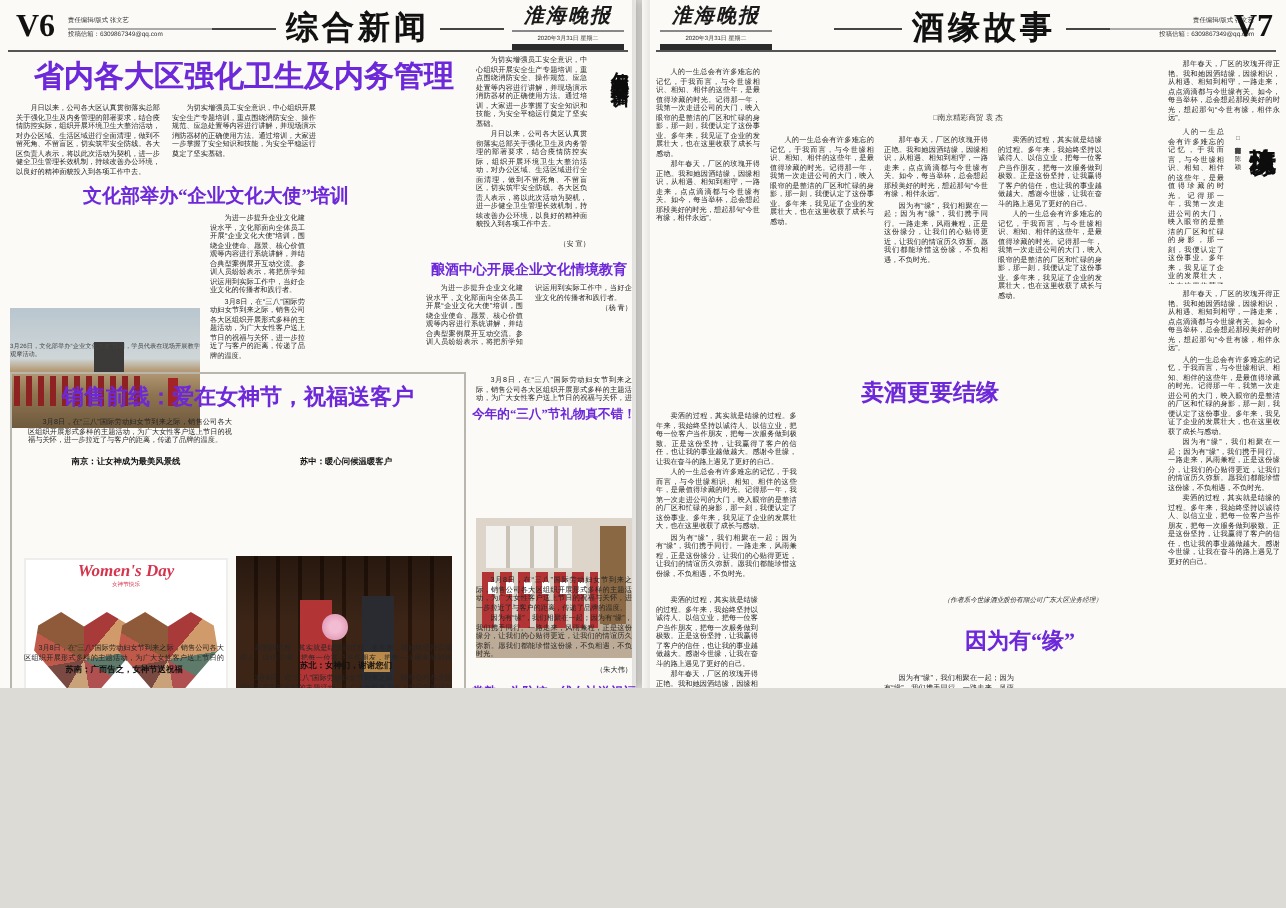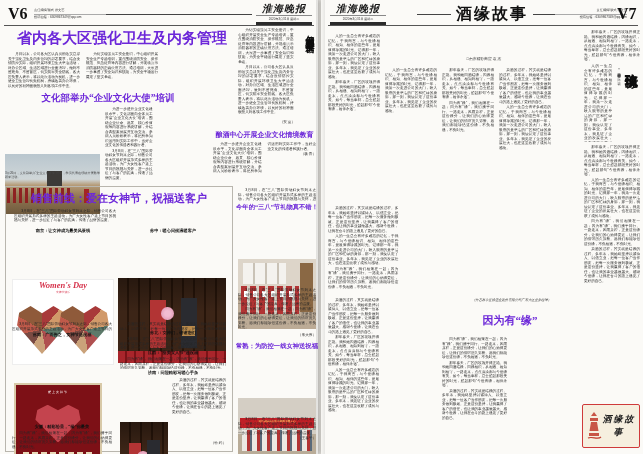--- a/index.html
+++ b/index.html
@@ -1,16 +1,16 @@
 <!DOCTYPE html>
 <html><head>
 <meta charset="utf-8">
 <style>
   html,body{margin:0;padding:0;background:#dddbd6;}
-  #canvas{position:relative;width:643px;height:454px;background:#e9e7e2;overflow:hidden;
+  #canvas{position:relative;width:643px;height:344px;background:#e9e7e2;overflow:hidden;
           font-family:"Liberation Sans","DejaVu Sans",sans-serif;}
   .abs{position:absolute;}
   .page{position:absolute;top:0;bottom:0;background:#fbfaf7;box-shadow:0 0 4px rgba(0,0,0,.25);}
   #page-left{left:0;width:318px;}
   #page-right{left:321px;width:322px;}
   .fold{position:absolute;left:316px;top:0;bottom:0;width:9px;
         background:linear-gradient(90deg,rgba(0,0,0,.10),rgba(0,0,0,.02) 60%,rgba(0,0,0,.08));}
   
   .pageno{font-family:"Liberation Serif","DejaVu Serif",serif;font-weight:bold;font-size:16px;color:#111;}
   .edinfo{font-size:3.2px;line-height:4.6px;color:#333;}
@@ -93,20 +93,21 @@
 <div id="canvas">
 
   <div id="page-left" class="page">
     <div class="abs pageno" style="left:8px;top:5px;">V6</div>
     <div class="abs edinfo" style="left:34px;top:8px;width:72px;">
       <span class="l1">责任编辑/版式 张文艺</span>
       <span>投稿信箱：6309867349@qq.com</span>
     </div>
     <div class="abs secwrap" style="left:106px;top:4px;width:146px;height:20px;">
       <div class="secline"></div>
+      <div class="sectitle">综合新闻</div>
       <div class="secline"></div>
     </div>
     <div class="abs masthead" style="left:256px;top:3px;width:56px;">
       <div class="mast-name">淮海晚报</div>
       <div class="mast-date">2020年3月31日 星期二</div>
       <div class="mast-bar"></div>
     </div>
     <div class="abs hrule" style="left:4px;top:25px;width:310px;"></div>
 
     <div class="abs hserif" style="left:8px;top:29px;width:228px;font-size:15px;">省内各大区强化卫生及内务管理</div>
@@ -257,20 +258,21 @@
     </div>
     <div class="abs t" style="left:121px;top:68px;width:52px;height:118px;">
       <p>那年春天，厂区的玫瑰开得正艳。我和她因酒结缘，因缘相识，从相遇、相知到相守，一路走来，点点滴滴都与今世缘有关。如今，每当举杯，总会想起那段美好的时光，想起那句“今世有缘，相伴永远”。</p>
       <p>因为有“缘”，我们相聚在一起；因为有“缘”，我们携手同行。一路走来，风雨兼程，正是这份缘分，让我们的心贴得更近，让我们的情谊历久弥新。愿我们都能珍惜这份缘，不负相遇，不负时光。</p>
     </div>
     <div class="abs t" style="left:178px;top:68px;width:52px;height:118px;">
       <p>卖酒的过程，其实就是结缘的过程。多年来，我始终坚持以诚待人、以信立业，把每一位客户当作朋友，把每一次服务做到极致。正是这份坚持，让我赢得了客户的信任，也让我的事业越做越大。感谢今世缘，让我在奋斗的路上遇见了更好的自己。</p>
       <p>人的一生总会有许多难忘的记忆，于我而言，与今世缘相识、相知、相伴的这些年，是最值得珍藏的时光。记得那一年，我第一次走进公司的大门，映入眼帘的是整洁的厂区和忙碌的身影，那一刻，我便认定了这份事业。多年来，我见证了企业的发展壮大，也在这里收获了成长与感动。</p>
     </div>
 
+    <div class="abs hserif" style="left:69px;top:189px;width:150px;font-size:11.5px;">卖酒更要结缘</div>
     <div class="abs t cols3" style="left:7px;top:206px;width:223px;height:90px;">
       <p>卖酒的过程，其实就是结缘的过程。多年来，我始终坚持以诚待人、以信立业，把每一位客户当作朋友，把每一次服务做到极致。正是这份坚持，让我赢得了客户的信任，也让我的事业越做越大。感谢今世缘，让我在奋斗的路上遇见了更好的自己。</p>
       <p>人的一生总会有许多难忘的记忆，于我而言，与今世缘相识、相知、相伴的这些年，是最值得珍藏的时光。记得那一年，我第一次走进公司的大门，映入眼帘的是整洁的厂区和忙碌的身影，那一刻，我便认定了这份事业。多年来，我见证了企业的发展壮大，也在这里收获了成长与感动。</p>
       <p>因为有“缘”，我们相聚在一起；因为有“缘”，我们携手同行。一路走来，风雨兼程，正是这份缘分，让我们的心贴得更近，让我们的情谊历久弥新。愿我们都能珍惜这份缘，不负相遇，不负时光。</p>
     </div>
     <div class="abs attrib" style="left:118px;top:298px;width:112px;">（作者系今世缘酒业股份有限公司广东大区业务经理）</div>
     <div class="abs t cols2" style="left:7px;top:298px;width:108px;height:150px;">
       <p>卖酒的过程，其实就是结缘的过程。多年来，我始终坚持以诚待人、以信立业，把每一位客户当作朋友，把每一次服务做到极致。正是这份坚持，让我赢得了客户的信任，也让我的事业越做越大。感谢今世缘，让我在奋斗的路上遇见了更好的自己。</p>
       <p>那年春天，厂区的玫瑰开得正艳。我和她因酒结缘，因缘相识，从相遇、相知到相守，一路走来，点点滴滴都与今世缘有关。如今，每当举杯，总会想起那段美好的时光，想起那句“今世有缘，相伴永远”。</p>
       <p>人的一生总会有许多难忘的记忆，于我而言，与今世缘相识、相知、相伴的这些年，是最值得珍藏的时光。记得那一年，我第一次走进公司的大门，映入眼帘的是整洁的厂区和忙碌的身影，那一刻，我便认定了这份事业。多年来，我见证了企业的发展壮大，也在这里收获了成长与感动。</p>

